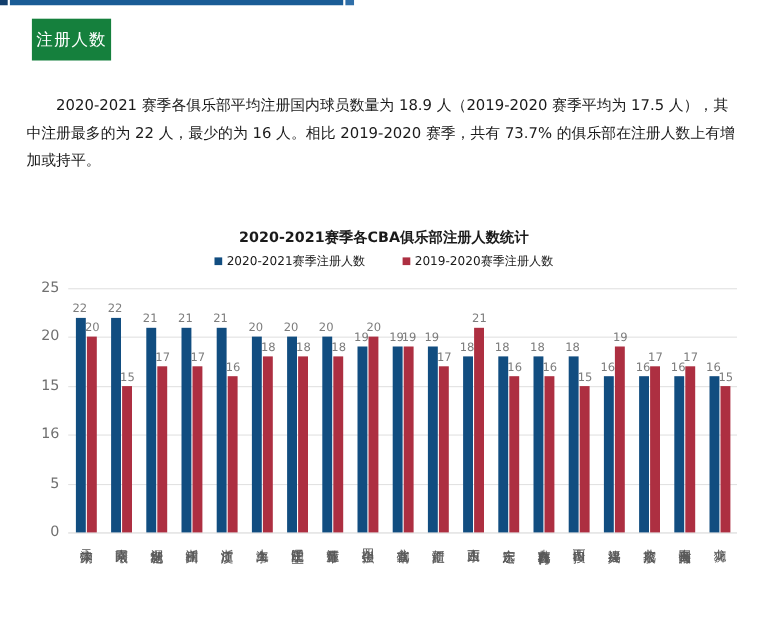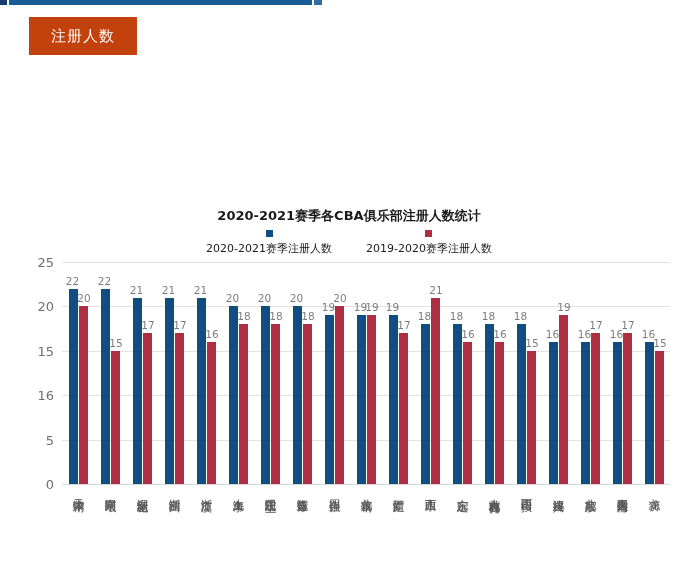--- a/index.html
+++ b/index.html
@@ -36,22 +36,22 @@
   .top-strip .seg-c {
     position: absolute; left: 314px; top: 0;
     width: 8px; height: 5px;
     background: #2f6ea8;
   }
 
   
   .section-chip {
     position: absolute;
     left: 29px; top: 17px;
-    width: 108px; height: 38px;
-    background: #c2410c;
+    width: 72px; height: 38px;
+    background: #15803d;
     color: #ffffff;
     font-size: 15px;
     letter-spacing: 1px;
     display: flex;
     align-items: center;
     justify-content: center;
     font-family: "DejaVu Sans", "Liberation Sans", sans-serif;
   }
 
   
@@ -86,21 +86,21 @@
     position: absolute;
     left: 0; top: 23px;
     width: 698px;
     display: flex;
     justify-content: center;
     gap: 34px;
     font-size: 11px;
     color: #1a1a1a;
     font-family: "DejaVu Sans", "Liberation Sans", sans-serif;
   }
-  .legend-item { display: flex; align-items: center; gap: 4px; flex-direction: column; }
+  .legend-item { display: flex; align-items: center; gap: 4px; }
   .legend-swatch { width: 7px; height: 7px; display: inline-block; }
 
   
   .plot {
     position: absolute;
     left: 62px; top: 55px;
     width: 608px; height: 412px;
   }
   .axis-area {
     position: absolute;
@@ -195,20 +195,21 @@
 
   <div class="top-strip">
     <div class="seg-a"></div>
     <div class="seg-b"></div>
     <div class="seg-c"></div>
   </div>
 
   <div class="section-chip">注册人数</div>
 
   <div class="prose">
+    <p>2020-2021 赛季各俱乐部平均注册国内球员数量为 18.9 人（2019-2020 赛季平均为 17.5 人），其中注册最多的为 22 人，最少的为 16 人。相比 2019-2020 赛季，共有 73.7% 的俱乐部在注册人数上有增加或持平。</p>
   </div>
 
   <div class="chart">
     <div class="chart-title">2020-2021赛季各CBA俱乐部注册人数统计</div>
     <div class="legend" id="legend">
         <div class="legend-item">
           <span class="legend-swatch" style="background: rgb(17, 77, 128);"></span>
           <span>2020-2021赛季注册人数</span>
         </div>
         <div class="legend-item">

